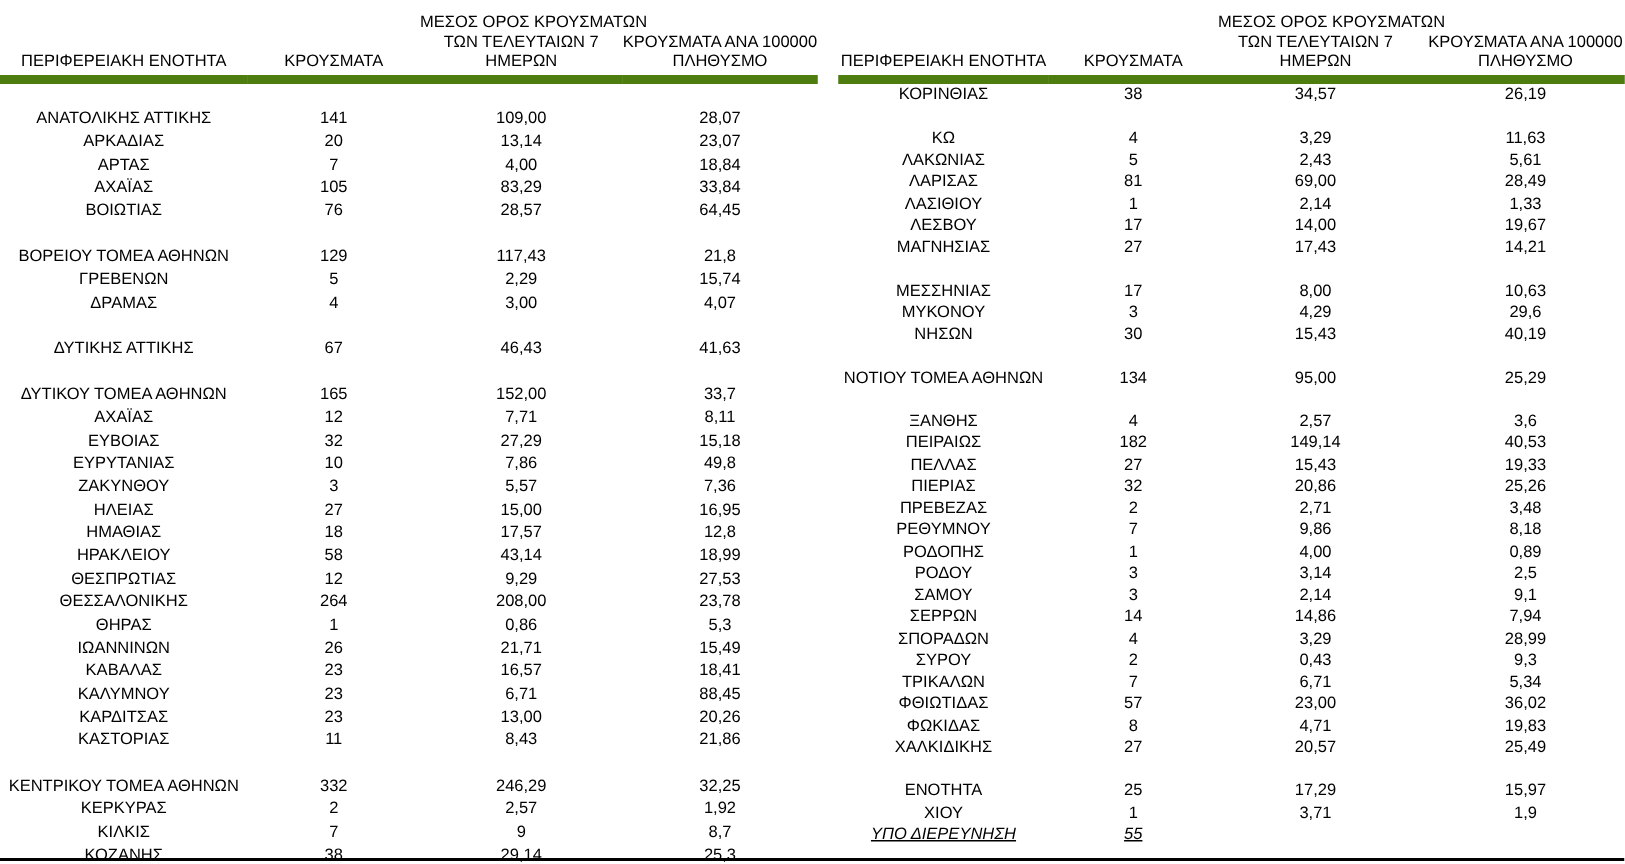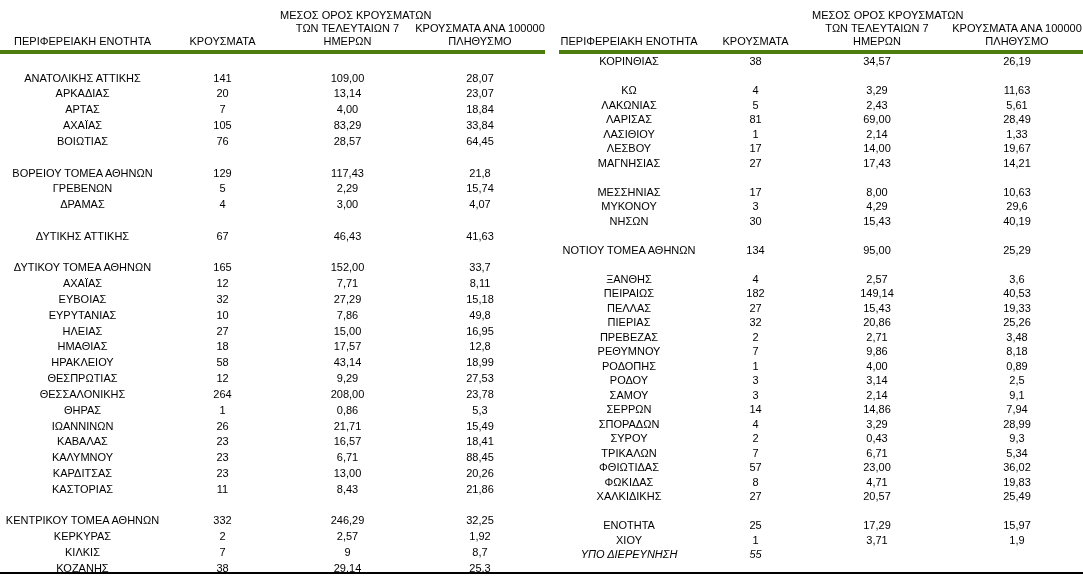--- a/index.html
+++ b/index.html
@@ -29,40 +29,40 @@
     padding: 0;
     margin: 0;
     text-align: center;
     font-size: 11px;
     font-weight: normal;
     white-space: nowrap;
     overflow: visible;
   }
   thead th {
     vertical-align: bottom;
-    border-bottom: 4px solid #4d7c0f;
+    border-bottom: 6px solid #4d7c0f;
     height: 48px;
     line-height: 13px;
     padding-bottom: 2px;
   }
   .hdr-line { display: block; }
   tbody td {
     height: 14.5px;
     line-height: 14.5px;
   }
   tr[data-name="spacer-row"] td { height: 14.5px; }
   .bottom-rule {
     position: absolute;
     left: 0;
     top: 572px;
     width: 1083px;
     height: 2px;
     background: #000000;
   }
-  .italic { font-style: italic; }
+  .italic { font-style: italic; text-decoration: underline; }
 </style>
 </head>
 <body>
 
 <div class="tables-wrap" data-name="regional-cases-tables">
 
   <table class="tbl-left" data-name="cases-table-left">
     <colgroup>
       <col style="width:165px">
         <col style="width:115px">
@@ -181,20 +181,26 @@
           <td data-name="avg7-cell">27,29</td>
           <td data-name="per100k-cell">15,18</td>
         </tr>
         <tr data-name="table-row">
           <td data-name="region-cell">ΕΥΡΥΤΑΝΙΑΣ</td>
           <td data-name="cases-cell">10</td>
           <td data-name="avg7-cell">7,86</td>
           <td data-name="per100k-cell">49,8</td>
         </tr>
         <tr data-name="table-row">
+          <td data-name="region-cell">ΖΑΚΥΝΘΟΥ</td>
+          <td data-name="cases-cell">3</td>
+          <td data-name="avg7-cell">5,57</td>
+          <td data-name="per100k-cell">7,36</td>
+        </tr>
+        <tr data-name="table-row">
           <td data-name="region-cell">ΗΛΕΙΑΣ</td>
           <td data-name="cases-cell">27</td>
           <td data-name="avg7-cell">15,00</td>
           <td data-name="per100k-cell">16,95</td>
         </tr>
         <tr data-name="table-row">
           <td data-name="region-cell">ΗΜΑΘΙΑΣ</td>
           <td data-name="cases-cell">18</td>
           <td data-name="avg7-cell">17,57</td>
           <td data-name="per100k-cell">12,8</td>

